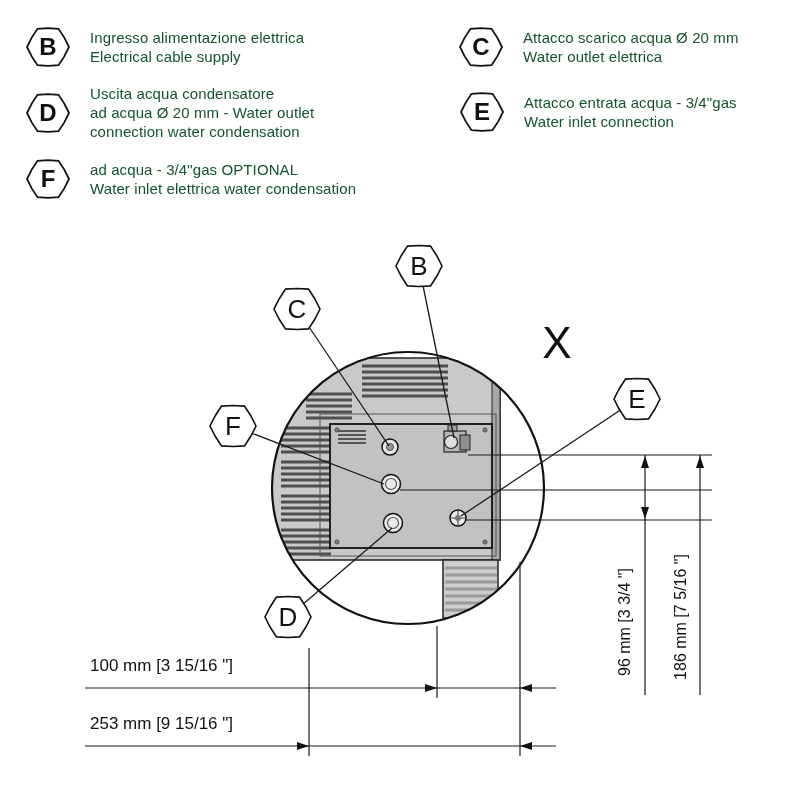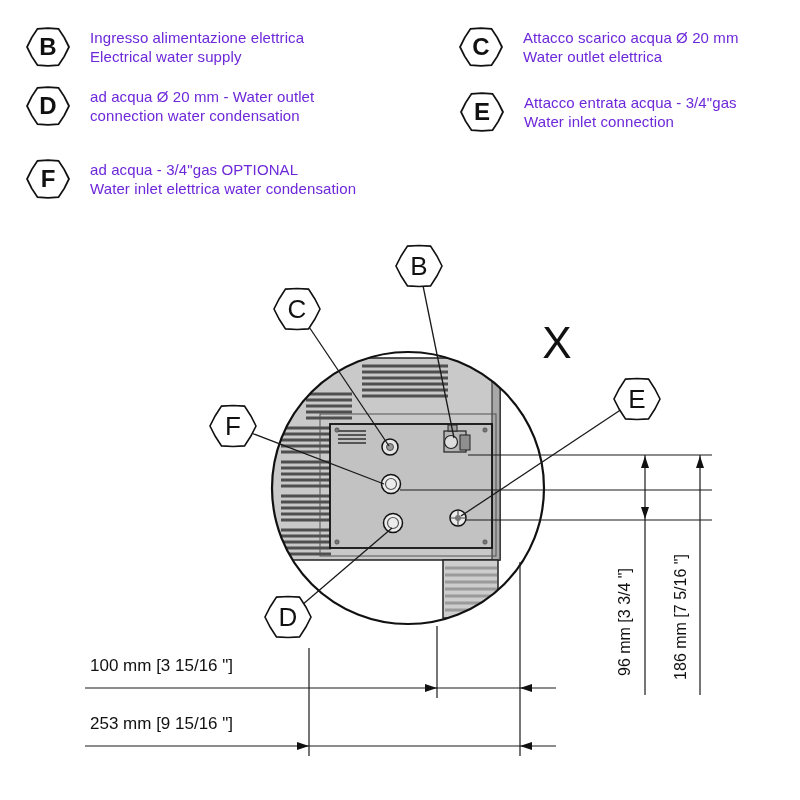--- a/index.html
+++ b/index.html
@@ -8,21 +8,21 @@
     font-family:"Liberation Sans", sans-serif;color:#1b1b1b;
   }
   .page{position:absolute;inset:0;}
   .legend-item{position:absolute;display:flex;align-items:center;gap:20px;}
   .badge{width:44px;height:44px;position:relative;flex:0 0 44px;}
   .badge svg{position:absolute;inset:0;width:44px;height:44px;}
   .badge .letter{
     position:absolute;inset:0;display:flex;align-items:center;justify-content:center;
     font-size:24px;font-weight:700;color:#111;
   }
-  .legend-text{font-size:15px;line-height:19px;color:#6d28d9;letter-spacing:0.1px;}
+  .legend-text{font-size:15px;line-height:19px;color:#14532d;letter-spacing:0.1px;}
   .legend-text div{white-space:nowrap;}
   #diagram{position:absolute;left:0;top:0;}
   #diagram text{font-family:"Liberation Sans", sans-serif;fill:#111;}
   .callout-letter{font-size:26px;}
   .dim-label{font-size:17px;}
   .dim-label-v{font-size:16px;}
   .detail-x{font-size:44px;}
 </style>
 </head>
 <body>
@@ -31,21 +31,21 @@
 
   <div class="legend-item" style="left:26px;top:25px;">
     <div class="badge">
       <svg viewBox="0 0 44 44">
         <polygon points="43,22 38.3,12.6 32.5,3.8 22,3.2 11.5,3.8 5.7,12.6 1,22 5.7,31.4 11.5,40.2 22,40.8 32.5,40.2 38.3,31.4" fill="#fff" stroke="#111" stroke-width="1.8"></polygon>
       </svg>
       <span class="letter">B</span>
     </div>
     <div class="legend-text">
       <div>Ingresso alimentazione elettrica</div>
-      <div>Electrical water supply</div>
+      <div>Electrical cable supply</div>
     </div>
   </div>
 
   <div class="legend-item" style="left:459px;top:25px;">
     <div class="badge">
       <svg viewBox="0 0 44 44">
         <polygon points="43,22 38.3,12.6 32.5,3.8 22,3.2 11.5,3.8 5.7,12.6 1,22 5.7,31.4 11.5,40.2 22,40.8 32.5,40.2 38.3,31.4" fill="#fff" stroke="#111" stroke-width="1.8"></polygon>
       </svg>
       <span class="letter">C</span>
     </div>
@@ -56,20 +56,21 @@
   </div>
 
   <div class="legend-item" style="left:26px;top:84px;">
     <div class="badge">
       <svg viewBox="0 0 44 44">
         <polygon points="43,22 38.3,12.6 32.5,3.8 22,3.2 11.5,3.8 5.7,12.6 1,22 5.7,31.4 11.5,40.2 22,40.8 32.5,40.2 38.3,31.4" fill="#fff" stroke="#111" stroke-width="1.8"></polygon>
       </svg>
       <span class="letter">D</span>
     </div>
     <div class="legend-text">
+      <div>Uscita acqua condensatore</div>
       <div>ad acqua Ø 20 mm - Water outlet</div>
       <div>connection water condensation</div>
     </div>
   </div>
 
   <div class="legend-item" style="left:460px;top:90px;">
     <div class="badge">
       <svg viewBox="0 0 44 44">
         <polygon points="43,22 38.3,12.6 32.5,3.8 22,3.2 11.5,3.8 5.7,12.6 1,22 5.7,31.4 11.5,40.2 22,40.8 32.5,40.2 38.3,31.4" fill="#fff" stroke="#111" stroke-width="1.8"></polygon>
       </svg>

